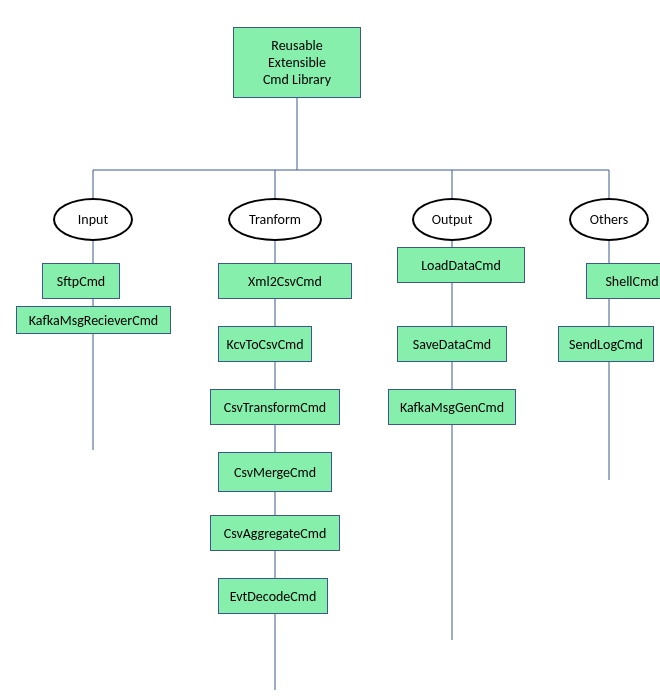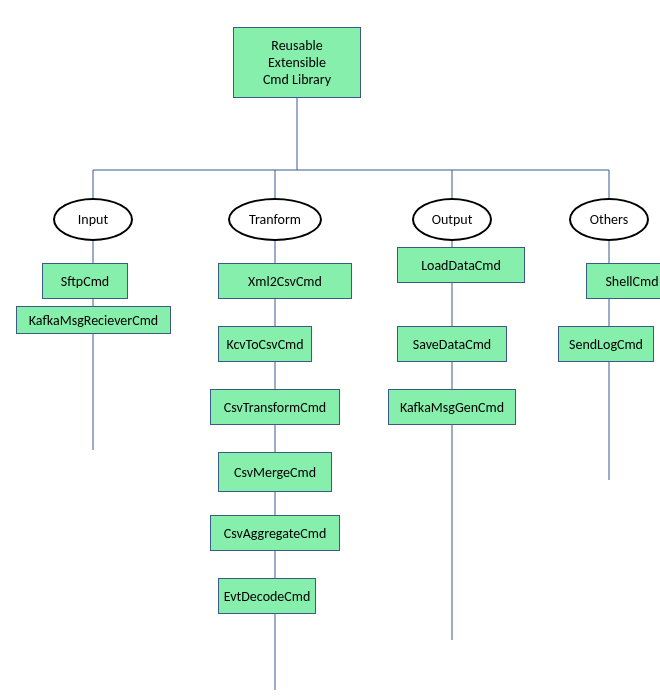--- a/index.html
+++ b/index.html
@@ -80,21 +80,21 @@
 <div class="ellipse" style="left:228px; top:198px; width:94px; height:43px;">
   <span>Tranform</span>
 </div>
 <div class="ellipse" style="left:412px; top:198px; width:80px; height:43px;">
   <span>Output</span>
 </div>
 <div class="ellipse" style="left:569px; top:198px; width:80px; height:43px;">
   <span>Others</span>
 </div>
 
-<div class="box" style="left:42px; top:263px; width:86px; height:36px;">
+<div class="box" style="left:42px; top:263px; width:78px; height:36px;">
   <span>SftpCmd</span>
 </div>
 <div class="box" style="left:16px; top:306px; width:155px; height:28px;">
   <span>KafkaMsgRecieverCmd</span>
 </div>
 
 <div class="box" style="left:218px; top:263px; width:134px; height:36px;">
   <span>Xml2CsvCmd</span>
 </div>
 <div class="box" style="left:218px; top:326px; width:94px; height:36px;">
@@ -102,21 +102,21 @@
 </div>
 <div class="box" style="left:210px; top:389px; width:130px; height:36px;">
   <span>CsvTransformCmd</span>
 </div>
 <div class="box" style="left:218px; top:452px; width:114px; height:40px;">
   <span>CsvMergeCmd</span>
 </div>
 <div class="box" style="left:210px; top:515px; width:130px; height:36px;">
   <span>CsvAggregateCmd</span>
 </div>
-<div class="box" style="left:218px; top:578px; width:98px; height:36px;">
+<div class="box" style="left:218px; top:578px; width:110px; height:36px;">
   <span>EvtDecodeCmd</span>
 </div>
 
 <div class="box" style="left:397px; top:247px; width:128px; height:36px;">
   <span>LoadDataCmd</span>
 </div>
 <div class="box" style="left:397px; top:326px; width:110px; height:36px;">
   <span>SaveDataCmd</span>
 </div>
 <div class="box" style="left:388px; top:389px; width:128px; height:36px;">

